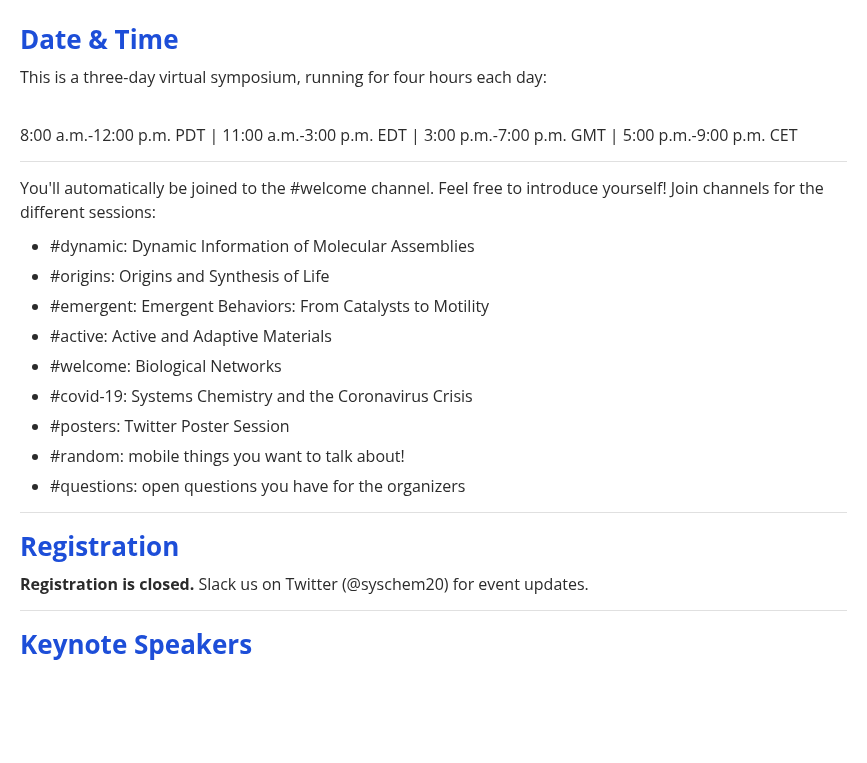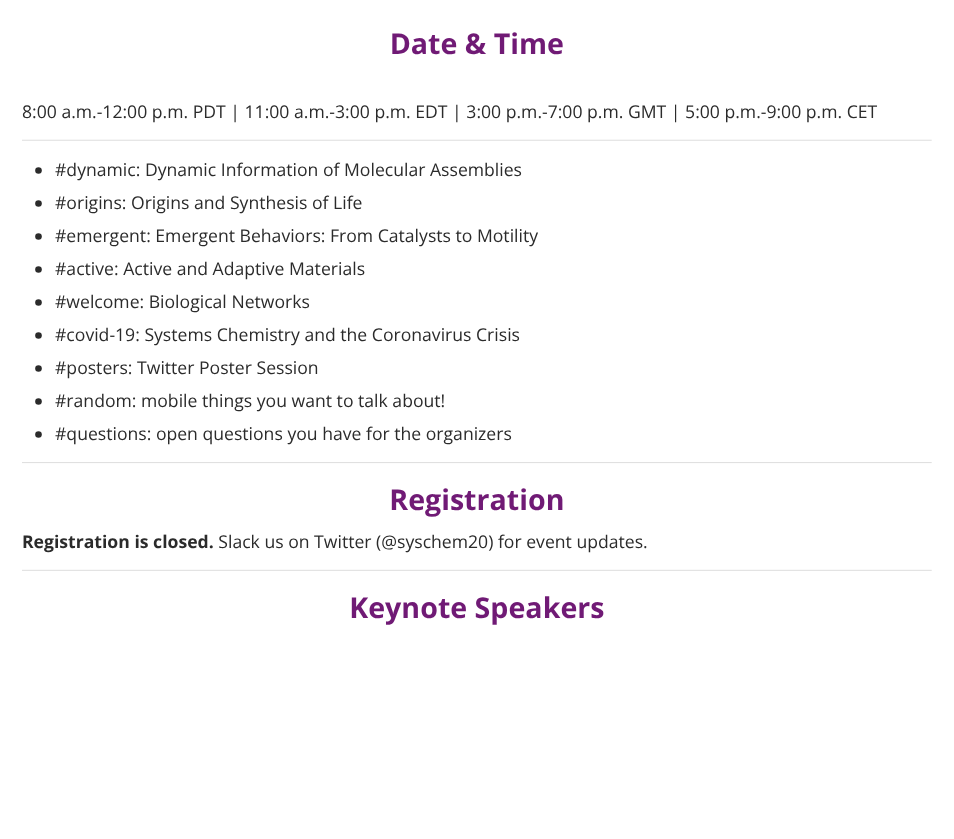--- a/index.html
+++ b/index.html
@@ -9,22 +9,21 @@
       padding: 10px 20px 20px 20px;
       max-width: 867px;
       box-sizing: border-box;
       line-height: 1.5;
       font-size: 16px;
     }
     h2 {
       font-weight: 700;
       font-size: 26px;
       margin: 10px 0 6px 0;
-      color: #701a75;
-      text-align: center;
+      color: #1d4ed8;
     }
     p {
       margin: 6px 0 10px 0;
     }
     .bold {
       font-weight: 700;
     }
     ul {
       margin: 10px 0 10px 0;
       padding-left: 30px;
@@ -40,29 +39,31 @@
     a {
       color: #2a6496;
       text-decoration: underline;
     }
   </style>
 </head>
 <body>
 
 <section>
   <h2>Date &amp; Time</h2>
+  <p>This is a three-day virtual symposium, running for four hours each day:</p>
   <p>
     <br>
     <span>8:00 a.m.-12:00 p.m. PDT | 11:00 a.m.-3:00 p.m. EDT | 3:00 p.m.-7:00 p.m. GMT | 5:00 p.m.-9:00 p.m. CET</span>
   </p>
 </section>
 
 <hr>
 
 <section>
+  <p>You'll automatically be joined to the #welcome channel. Feel free to introduce yourself! Join channels for the different sessions:</p>
   <ul>
     <li>#dynamic: Dynamic Information of Molecular Assemblies</li>
     <li>#origins: Origins and Synthesis of Life</li>
     <li>#emergent: Emergent Behaviors: From Catalysts to Motility</li>
     <li>#active: Active and Adaptive Materials</li>
     <li>#welcome: Biological Networks</li>
     <li>#covid-19: Systems Chemistry and the Coronavirus Crisis</li>
     <li>#posters: Twitter Poster Session</li>
     <li>#random: mobile things you want to talk about!</li>
     <li>#questions: open questions you have for the organizers</li>

